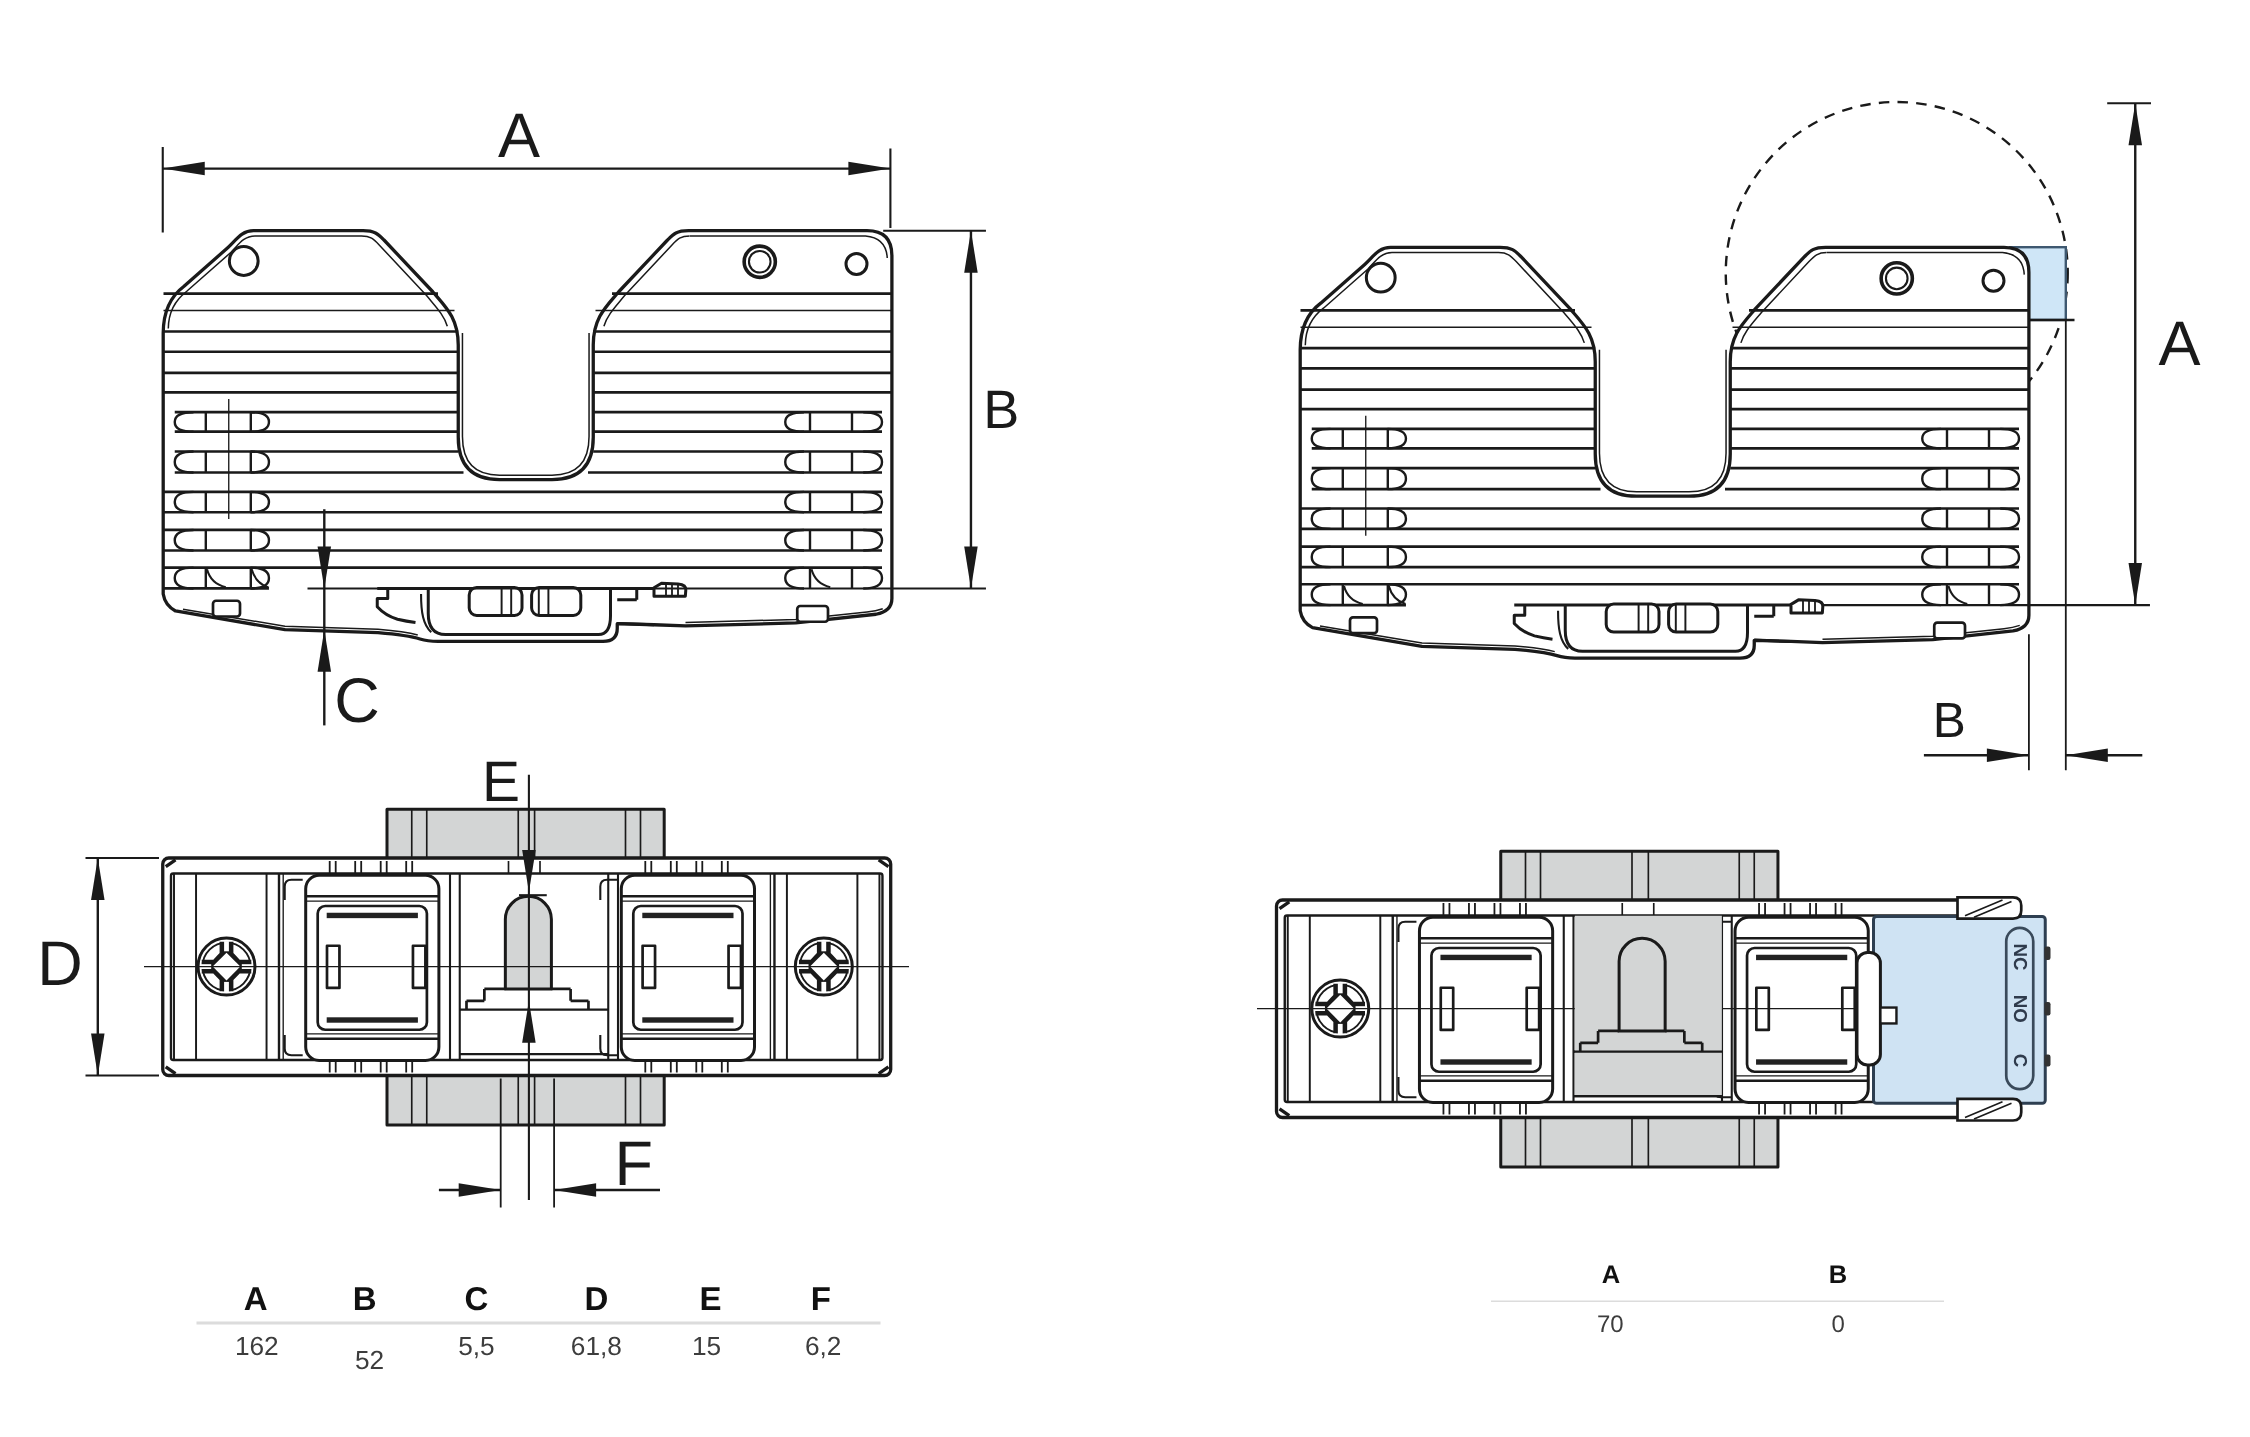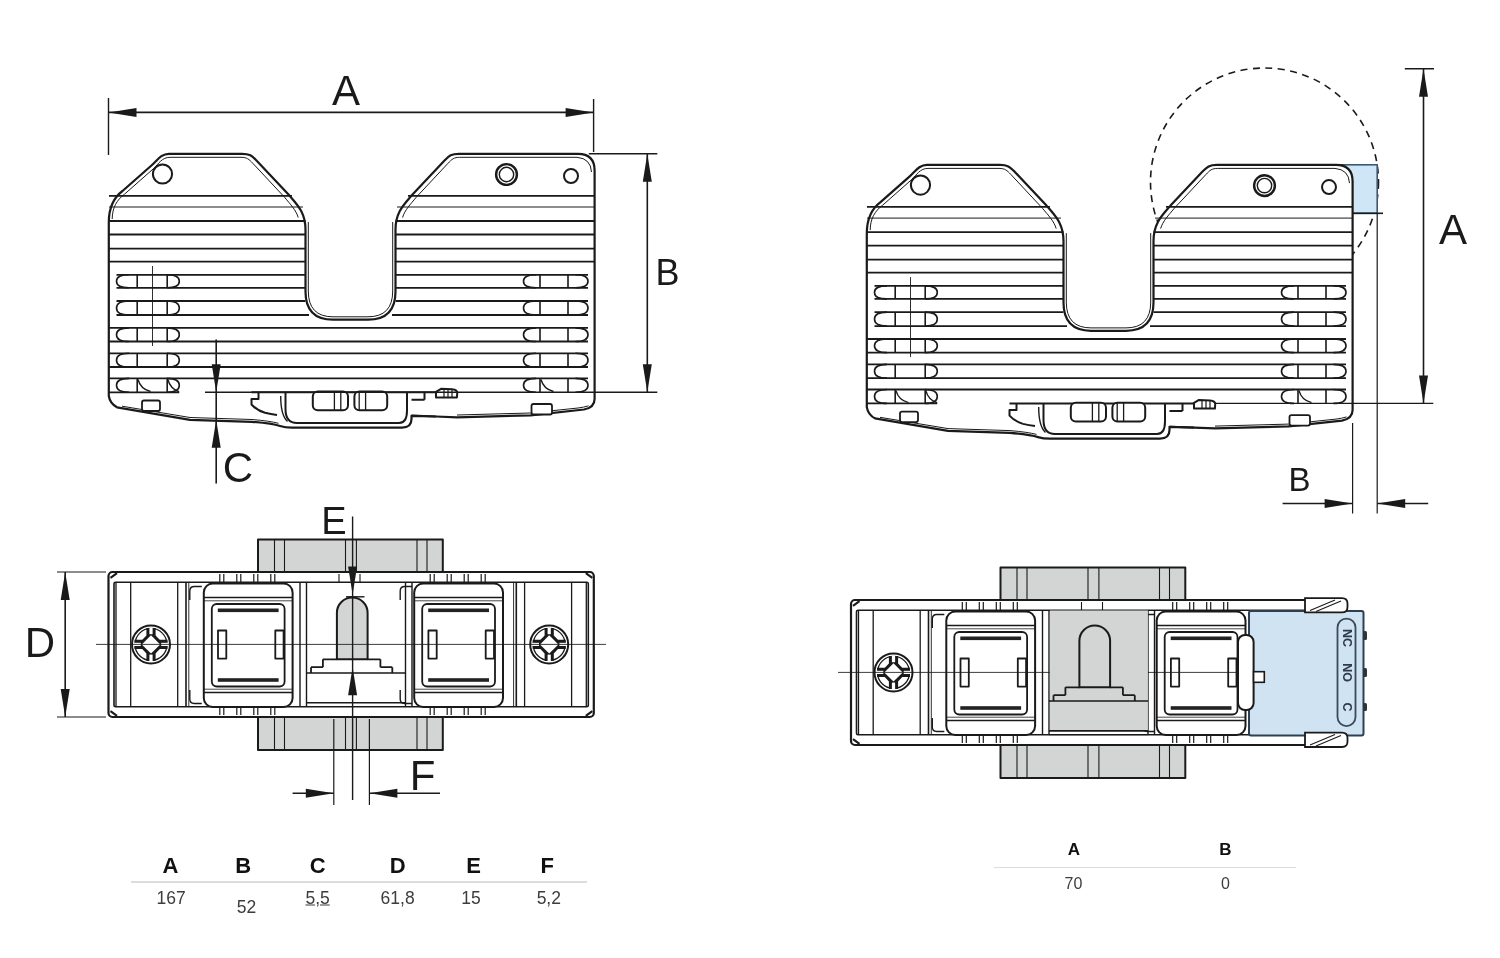--- a/index.html
+++ b/index.html
@@ -268,25 +268,25 @@
 </svg>
 
 
 <div class="tline" style="left:131px;top:881px;width:456px;"></div>
 <div class="hdr" style="left:170.4px;top:865.8px;">A</div>
 <div class="hdr" style="left:243.2px;top:865.8px;">B</div>
 <div class="hdr" style="left:317.6px;top:865.8px;">C</div>
 <div class="hdr" style="left:397.6px;top:865.8px;">D</div>
 <div class="hdr" style="left:473.6px;top:865.8px;">E</div>
 <div class="hdr" style="left:547.2px;top:865.8px;">F</div>
-<div class="val" style="left:171.2px;top:897.8px;">167</div>
+<div class="val" style="left:171.2px;top:897.8px;">162</div>
 <div class="val" style="left:246.4px;top:907px;">52</div>
-<div class="val" style="left:317.6px;top:897.8px;text-decoration:underline;">5,5</div>
+<div class="val" style="left:317.6px;top:897.8px;">5,5</div>
 <div class="val" style="left:397.6px;top:897.8px;">61,8</div>
 <div class="val" style="left:471px;top:897.8px;">15</div>
-<div class="val" style="left:548.8px;top:897.8px;">5,2</div>
+<div class="val" style="left:548.8px;top:897.8px;">6,2</div>
 
 <div class="tline" style="left:993.6px;top:866.7px;width:302.6px;"></div>
 <div class="hdr2" style="left:1074px;top:850.3px;">A</div>
 <div class="hdr2" style="left:1225.3px;top:850.3px;">B</div>
 <div class="val2" style="left:1073.5px;top:884.3px;">70</div>
 <div class="val2" style="left:1225.4px;top:884.3px;">0</div>
 </div>
 
 </body></html>

